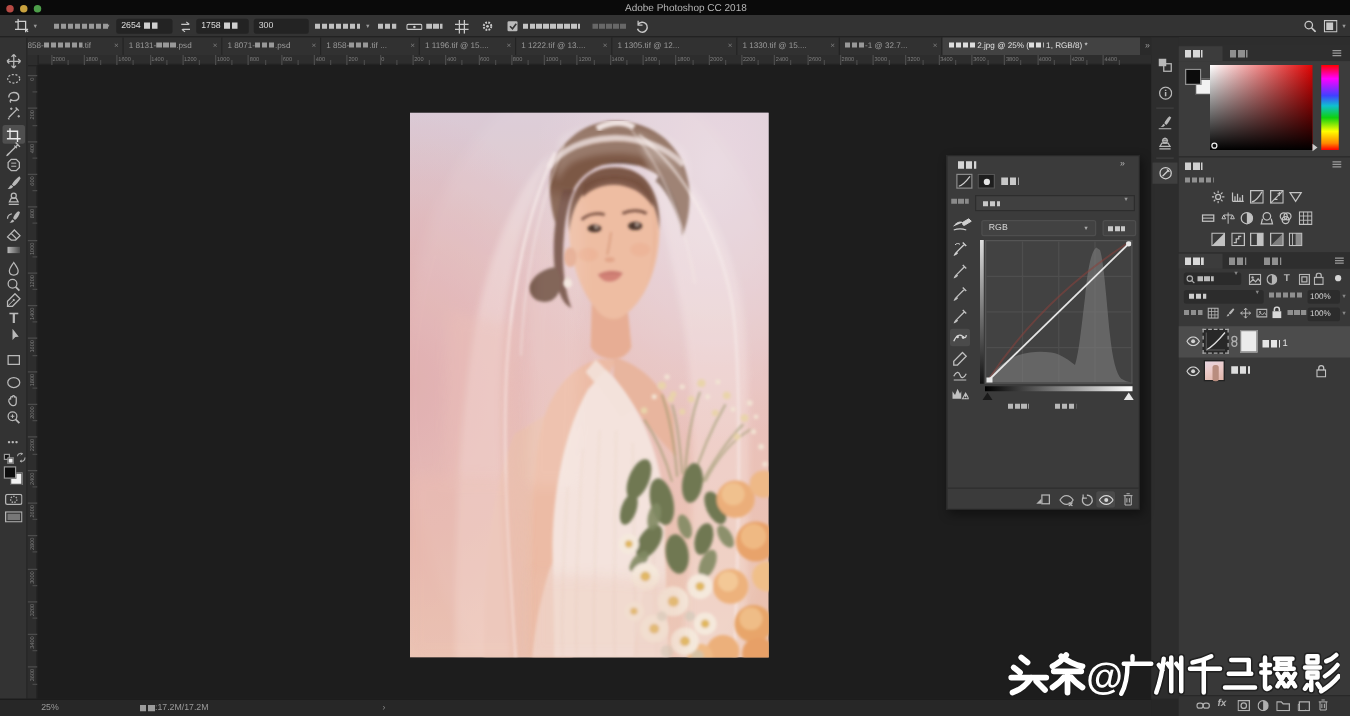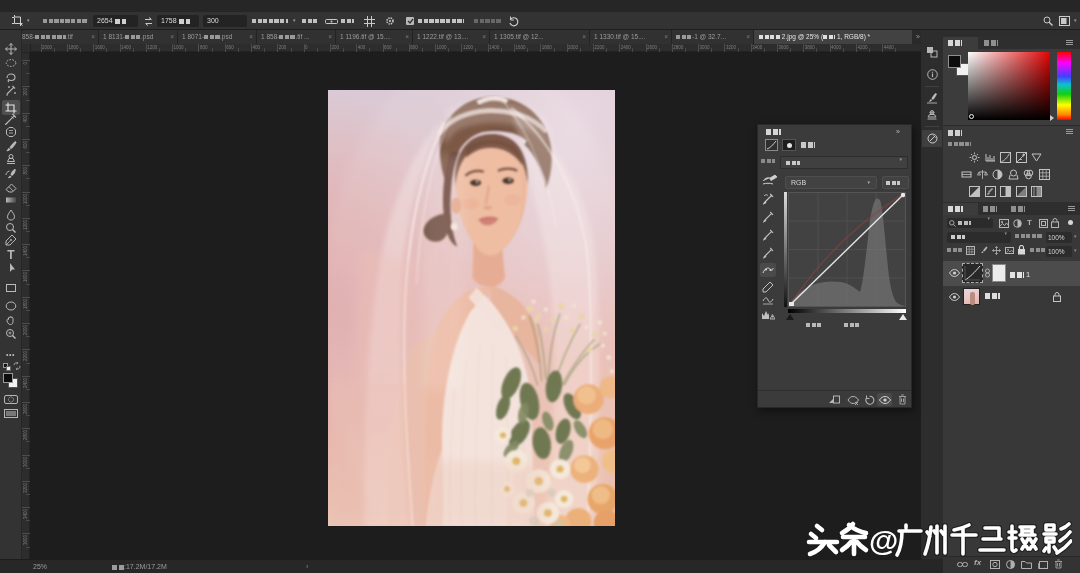--- a/index.html
+++ b/index.html
@@ -8,20 +8,26 @@
  background:repeating-linear-gradient(90deg,var(--c,#b0b0b0) 0 5.1px,transparent 5.1px 6.6px)}
 .g5{display:inline-block;height:4px;vertical-align:middle;
  background:repeating-linear-gradient(90deg,var(--c,#999) 0 4.3px,transparent 4.3px 5.6px)}
 .tx{color:#c8c8c8;font-size:7px;white-space:nowrap}
 .hm{display:inline-block;width:7px;height:1px;background:#9a9a9a;box-shadow:0 2px 0 #9a9a9a,0 4px 0 #9a9a9a}
 .gk{display:block}
 svg{display:block}
 </style></head><body>
 <div class="ab" style="left:0;top:0;width:1080px;height:573px;background:#262626">
 
+<div class="ab" style="left:0;top:0;width:1080px;height:12px;background:#0a0a0a">
+ <div class="ab" style="left:5px;top:3.5px;width:6px;height:6px;border-radius:50%;background:#b84a44"></div>
+ <div class="ab" style="left:16px;top:3.5px;width:6px;height:6px;border-radius:50%;background:#c9a23e"></div>
+ <div class="ab" style="left:27px;top:3.5px;width:6px;height:6px;border-radius:50%;background:#4d9e4a"></div>
+ <div class="ab" style="left:500px;top:2px;font-size:8px;color:#b5b5b5">Adobe Photoshop CC 2018</div>
+</div>
 
 <div class="ab" style="left:0;top:12px;width:1080px;height:18px;background:#333333;border-bottom:1px solid #1e1e1e">
  <svg class="ab" style="left:12px;top:3px" width="11" height="11" viewBox="0 0 11 11">
   <path d="M2.5,0 v2 h6 v6 M0,2.5 h2 M8.5,2 v9 M2.5,2.5 v6 h8 M2,8.5 h-2 M8.5,8.5 l2,2" stroke="#cfcfcf" stroke-width="1" fill="none"></path>
       </svg>
  <div class="ab tx" style="left:26px;top:6px;color:#9a9a9a;font-size:4.5px">▼</div>
  <div class="ab" style="left:43px;top:7px">
         <i class="g5 gk" style="width:44px"></i>
       </div>
  <div class="ab tx" style="left:84px;top:6px;color:#9a9a9a;font-size:4.5px">▼</div>

